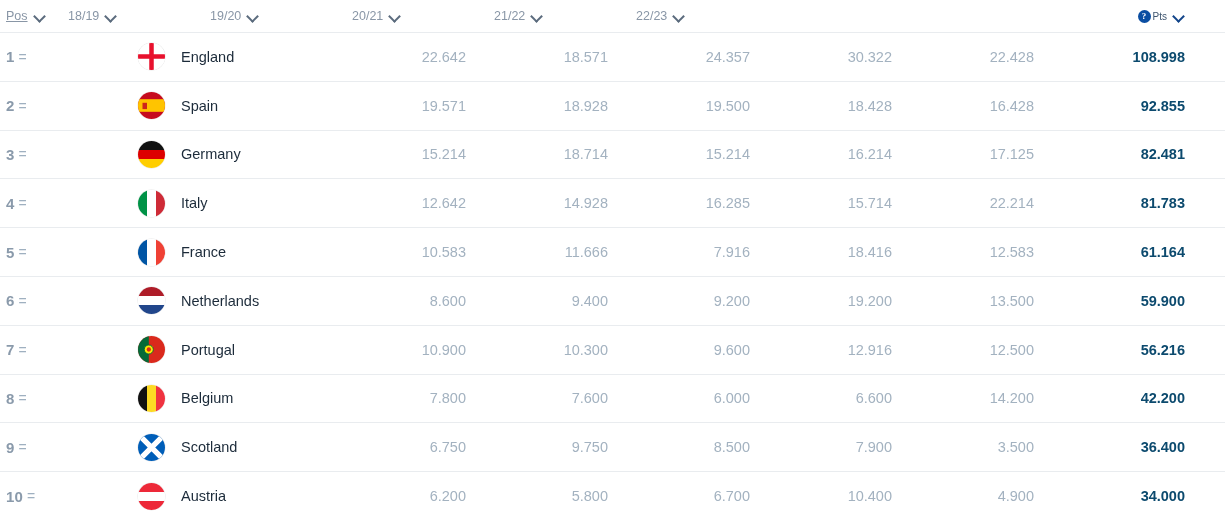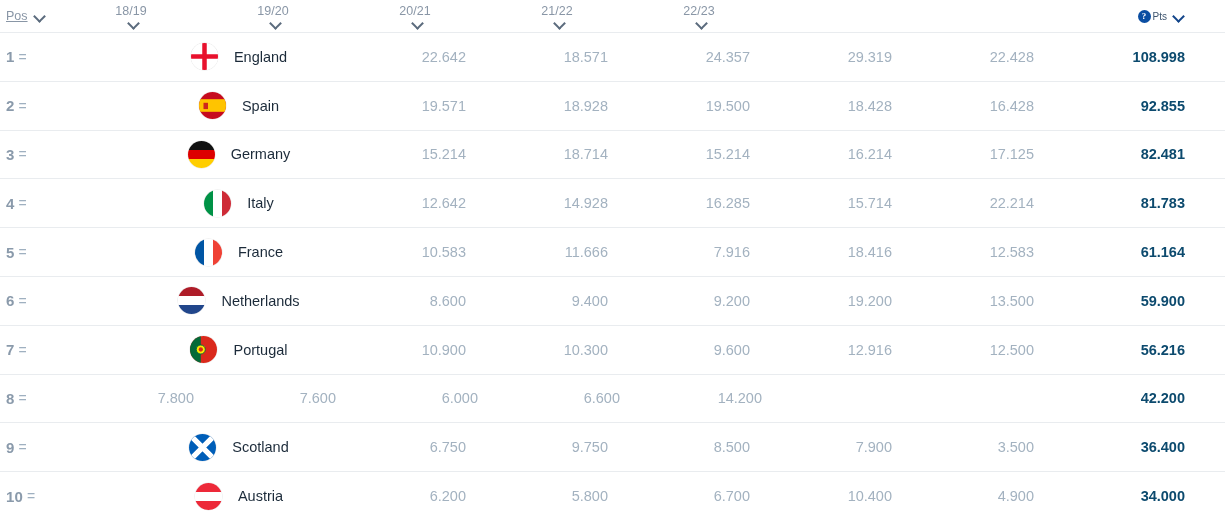--- a/index.html
+++ b/index.html
@@ -27,21 +27,21 @@
   }
   .th {
     font-size: 12.5px;
     color: #8996a6;
     display: flex;
     align-items: center;
     white-space: nowrap;
   }
   .th-pos   { width: 68px;  padding-left: 6px; text-decoration: underline; }
   .th-country { width: 272px; }
-  .th-season { width: 142px; padding-right: 16px; flex-direction: column; }
+  .th-season { width: 142px; padding-right: 16px; }
   .th-pts    { flex: 1 1 auto; justify-content: flex-end; padding-right: 40px; color: #0b4ea2; }
 
   .chev {
     display: inline-block;
     width: 11px; height: 11px;
     margin-left: 7px;
     position: relative;
     flex: 0 0 auto;
   }
   .chev::before {
@@ -91,21 +91,21 @@
     font-weight: bold;
     letter-spacing: .2px;
   }
   .pos-eq {
     color: #9fb0c0;
     font-weight: 400;
     font-size: 14px;
     margin-left: 4px;
   }
 
-  .td-country { width: 272px; display: flex; align-items: center; justify-content: center; }
+  .td-country { width: 272px; display: flex; align-items: center; }
   .flag {
     width: 27px; height: 27px;
     border-radius: 50%;
     overflow: hidden;
     margin-left: 70px;
     margin-right: 16px;
     flex: 0 0 auto;
     box-shadow: 0 0 0 .5px rgba(0,0,0,.10);
   }
   .flag svg { display: block; width: 27px; height: 27px; }
@@ -179,21 +179,21 @@
               <rect width="30" height="30" fill="#fff"></rect>
               <rect x="12.5" y="0" width="5" height="30" fill="#e8112d"></rect>
               <rect x="0" y="12.5" width="30" height="5" fill="#e8112d"></rect>
             </svg>
         </span>
         <span class="cname">England</span>
       </div>
       <div class="td td-season">22.642</div>
       <div class="td td-season">18.571</div>
       <div class="td td-season">24.357</div>
-      <div class="td td-season">29.319</div>
+      <div class="td td-season">30.322</div>
       <div class="td td-season">22.428</div>
       <div class="td td-pts">108.998</div>
     </div>
 
     <div class="tr">
       <div class="td td-pos">
         <span>2</span>
         <span class="pos-eq">=</span>
       </div>
       <div class="td td-country">
@@ -328,20 +328,30 @@
       <div class="td td-season">12.916</div>
       <div class="td td-season">12.500</div>
       <div class="td td-pts">56.216</div>
     </div>
 
     <div class="tr">
       <div class="td td-pos">
         <span>8</span>
         <span class="pos-eq">=</span>
       </div>
+      <div class="td td-country">
+        <span class="flag">
+          <svg viewBox="0 0 30 30">
+              <rect width="10" height="30" fill="#111"></rect>
+              <rect x="10" width="10" height="30" fill="#fdda24"></rect>
+              <rect x="20" width="10" height="30" fill="#ef3340"></rect>
+            </svg>
+        </span>
+        <span class="cname">Belgium</span>
+      </div>
       <div class="td td-season">7.800</div>
       <div class="td td-season">7.600</div>
       <div class="td td-season">6.000</div>
       <div class="td td-season">6.600</div>
       <div class="td td-season">14.200</div>
       <div class="td td-pts">42.200</div>
     </div>
 
     <div class="tr">
       <div class="td td-pos">

